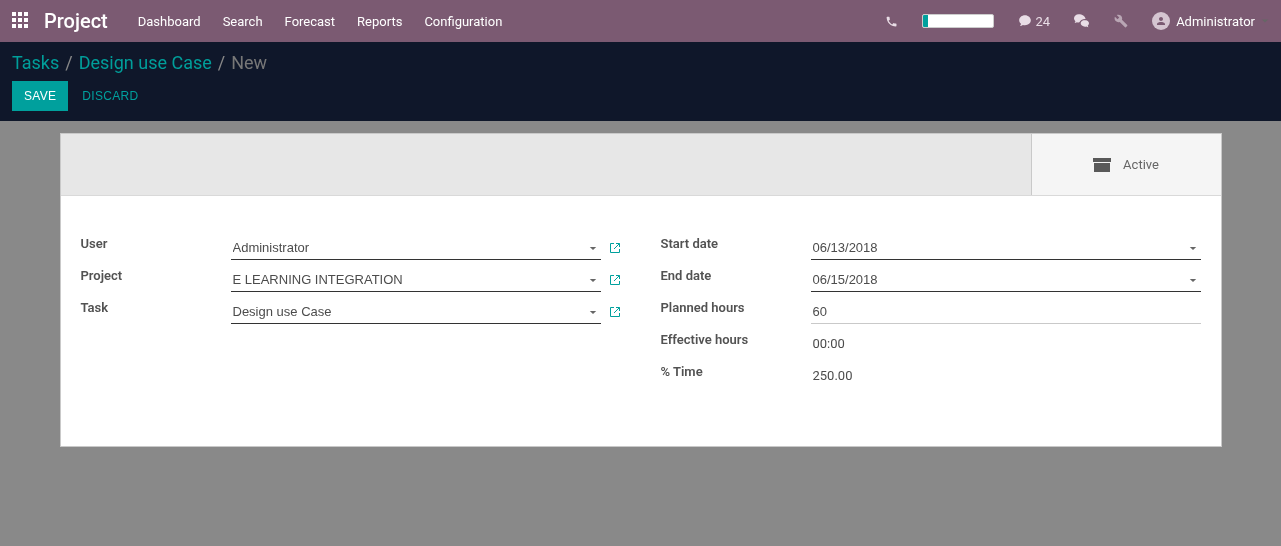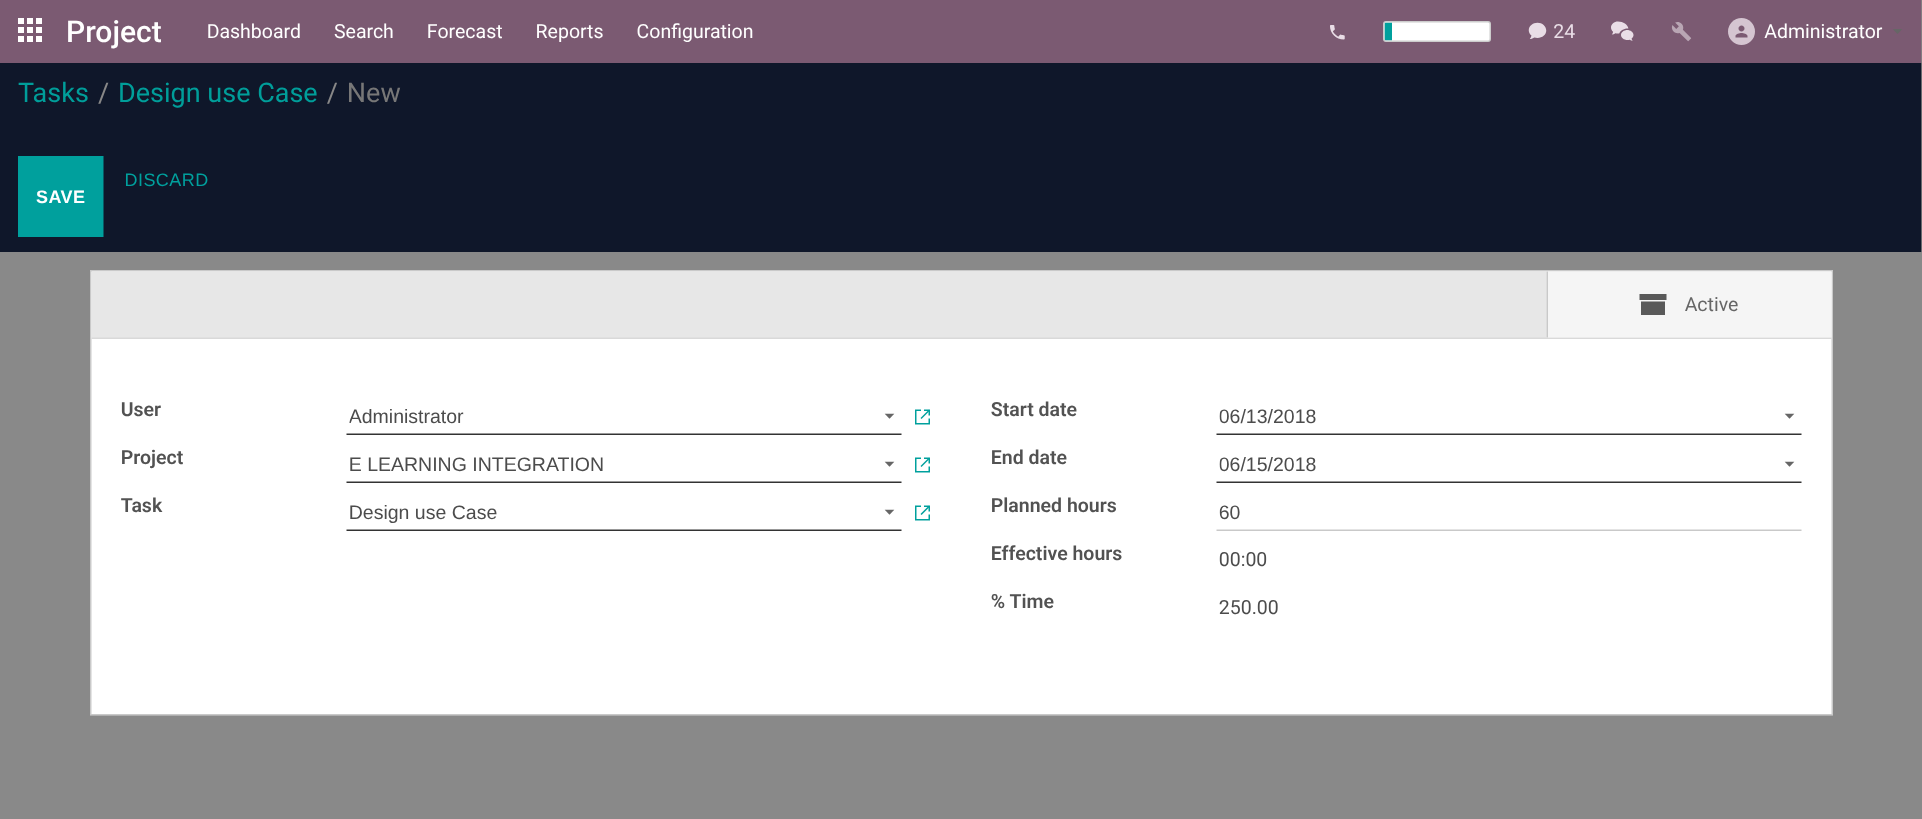--- a/index.html
+++ b/index.html
@@ -21,27 +21,27 @@
   .user-chip .avatar-circle svg { width:12px; height:12px; fill:#7b5a72; }
   .msg-badge { display:flex; align-items:center; gap:4px; }
 
   
   .control-bar { background:#0f172a; padding: 10px 12px 10px 12px; }
   .breadcrumb { font-size: 18px; margin-bottom: 8px; display:flex; align-items:center; gap:6px; }
   .breadcrumb a { color:#009e9a; text-decoration:none; cursor:pointer; }
   .breadcrumb .sep { color:#888; }
   .breadcrumb .current { color:#777; }
   .action-buttons { display:flex; align-items:center; gap:14px; }
-  .btn-save { background:#00a09d; color:#fff; border:none; padding:20px 12px; font-size:12px; font-weight:700; cursor:pointer; letter-spacing:0.3px;margin-top:23px; }
+  .btn-save { background:#00a09d; color:#fff; border:none; padding:8px 12px; font-size:12px; font-weight:400; cursor:pointer; letter-spacing:0.3px; }
   .btn-discard { color:#00a09d; background:none; border:none; font-size:12px; cursor:pointer; letter-spacing:0.3px; }
 
   
   .sheet-wrapper { padding: 0; }
   .sheet { background:#fff; margin: 12px auto 0 auto; max-width: 1162px; border:1px solid #c9c9c9; }
-  .sheet-header { background:#e7e7e7; height:45px; display:flex; align-items:stretch; border-bottom:1px solid #d9d9d9; }
+  .sheet-header { background:#e7e7e7; height:62px; display:flex; align-items:stretch; border-bottom:1px solid #d9d9d9; }
   .header-spacer { flex:1; }
   .status-box { width:190px; border-left:1px solid #c9c9c9; background:#f5f5f5; display:flex; align-items:center; justify-content:center; gap:12px; color:#666; font-size:13px; cursor:pointer; }
   .archive-icon { width:18px; height:14px; display:inline-block; position:relative; }
   .archive-icon::before { content:""; position:absolute; top:0; left:0; right:0; height:4px; background:#595959; }
   .archive-icon::after { content:""; position:absolute; top:5px; left:1px; right:1px; bottom:0; background:#595959; }
 
   .sheet-body { padding: 40px 20px 50px 20px; display:flex; gap:40px; }
   .col { flex:1; }
   .form-row { display:flex; align-items:flex-start; margin-bottom:6px; min-height:26px; }
   .form-row label { width:150px; font-weight:600; color:#525252; font-size:13px; }

